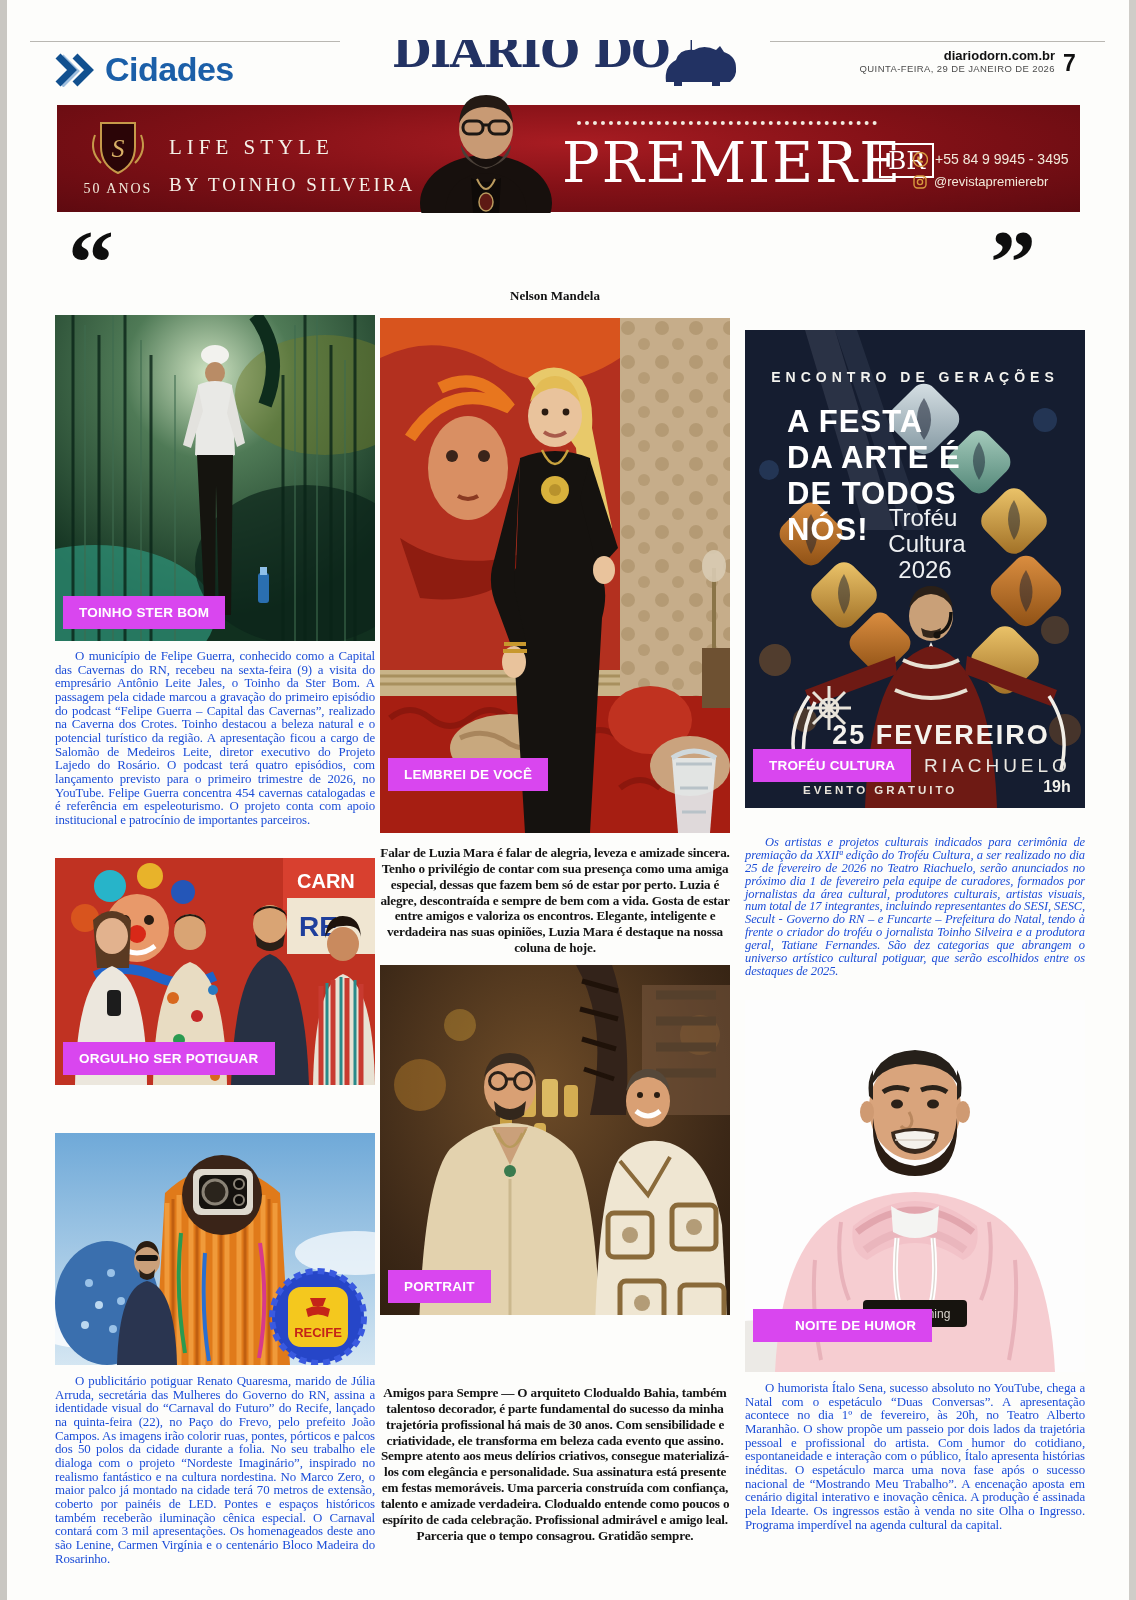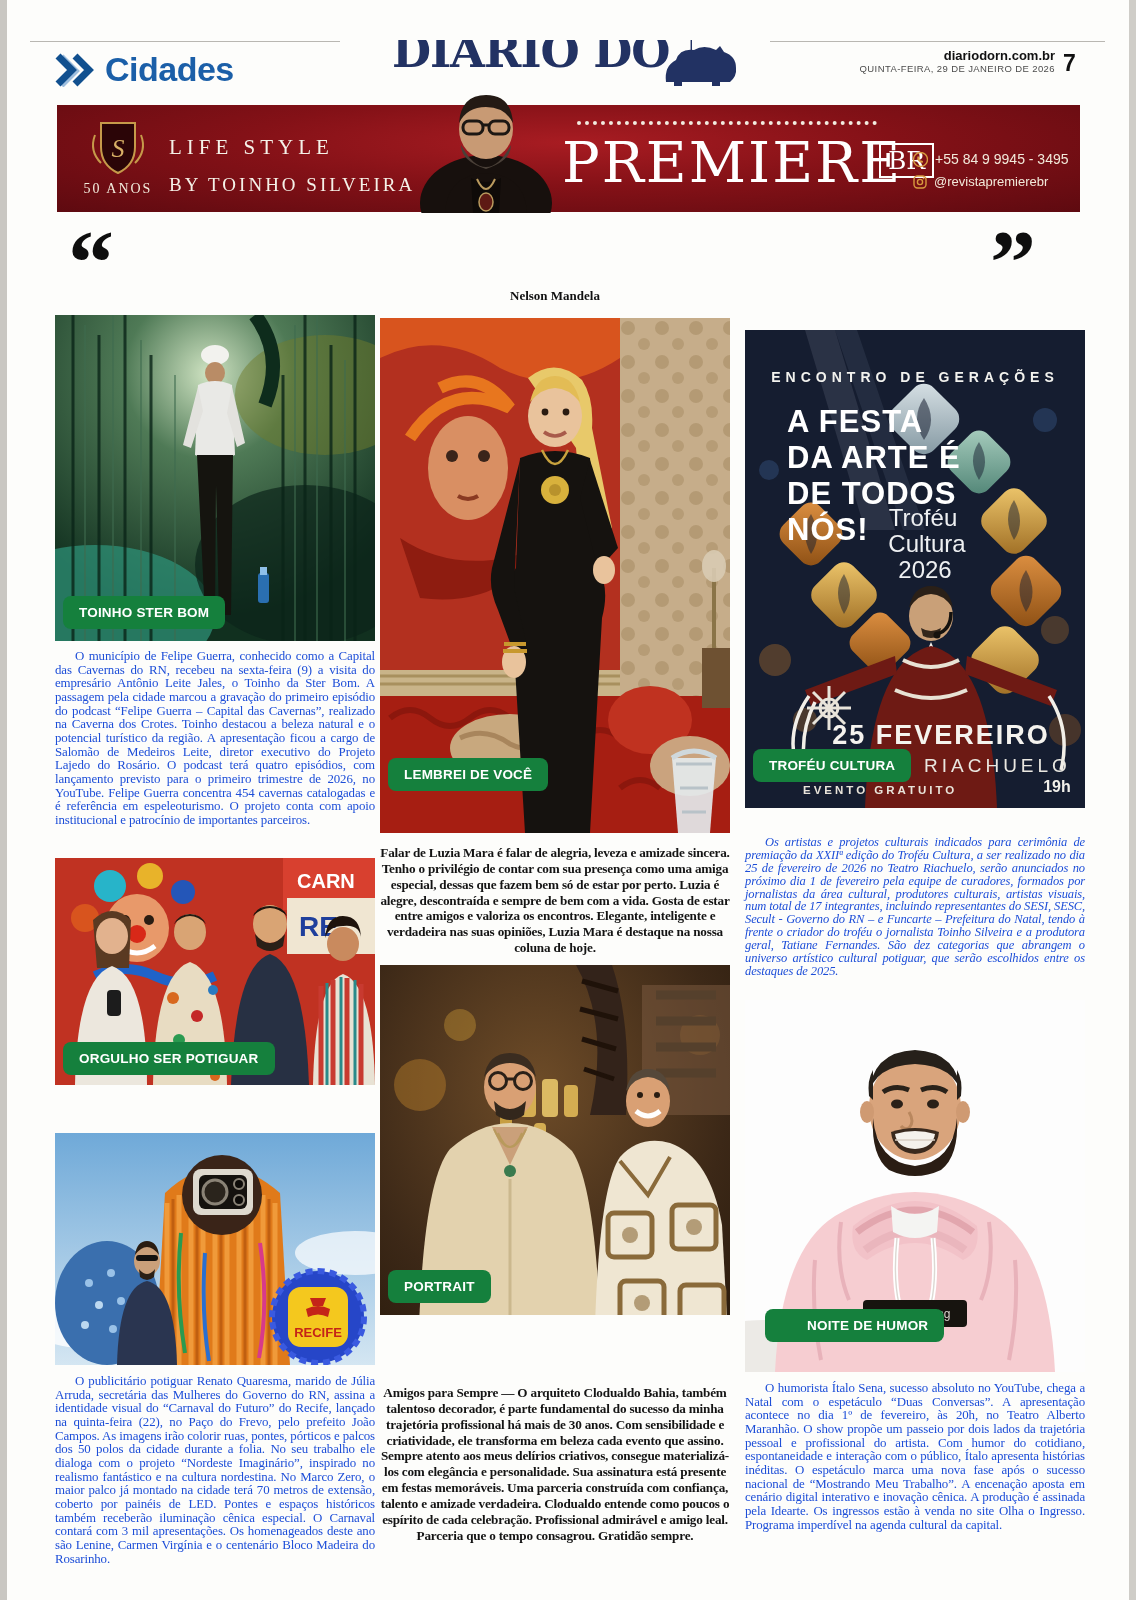--- a/index.html
+++ b/index.html
@@ -29,22 +29,22 @@
   
   .qmark{font-family:"Liberation Serif",serif;font-weight:bold;font-size:92px;line-height:60px;color:#0e0e0e;}
   .qtext{font-family:"Liberation Serif",serif;font-weight:bold;font-style:italic;font-size:29.5px;letter-spacing:-.6px;color:#0d0d0d;text-align:center;line-height:1.1;}
   .qauthor{font-family:"Liberation Serif",serif;font-weight:bold;font-size:13px;color:#111;text-align:center;}
   
   .article{font-family:"Liberation Serif",serif;font-size:12.9px;line-height:1.06;letter-spacing:-.12px;color:#1d4ed8;text-align:justify;}
   .article p{margin:0;text-indent:20px;}
   .article-sm{font-size:12.5px;line-height:1.03;font-style:italic;}
   .article-center{font-family:"Liberation Serif",serif;font-weight:bold;font-size:13.2px;line-height:1.2;letter-spacing:-.2px;color:#141414;text-align:center;}
   
-  .plabel{position:absolute;background:#15803d;color:#fff;font-family:"Liberation Sans",sans-serif;
-          font-weight:bold;font-size:13.5px;letter-spacing:.2px;padding:9px 16px;white-space:nowrap;border-radius:8px;}
+  .plabel{position:absolute;background:#d946ef;color:#fff;font-family:"Liberation Sans",sans-serif;
+          font-weight:bold;font-size:13.5px;letter-spacing:.2px;padding:9px 16px;white-space:nowrap;}
   .photo{position:absolute;overflow:hidden;}
   .photo svg{display:block;}
   .poster-label-sm{position:absolute;font-family:"Liberation Sans",sans-serif;font-weight:bold;color:#e9e4da;
                    font-size:11.5px;letter-spacing:3px;}
   .edge{position:absolute;top:0;bottom:0;width:7px;background:#c9c7c2;}
 </style>
 </head>
 <body>
 
 <div class="page">
@@ -501,19 +501,19 @@
       <path d="M164,112 q6,10 0,16 q-5,2 -8,-2" fill="none" stroke="#b9875e" stroke-width="3"></path>
 
       <path d="M128,118 Q132,162 170,166 Q208,162 212,118 Q214,156 196,170 Q170,182 144,170 Q126,156 128,118Z" fill="#2a1d14"></path>
       <path d="M146,132 Q170,124 194,132 Q192,152 170,154 Q148,152 146,132Z" fill="#3a2a1e"></path>
       <path d="M150,134 Q170,128 190,134 Q188,148 170,149 Q152,148 150,134Z" fill="#f5f2ec"></path>
       <path d="M150,140 H190" stroke="#d8cfc4" stroke-width="1.5"></path>
 
       <rect x="118" y="300" width="104" height="27" rx="4" fill="#17140f"></rect>
       <text x="170" y="318" text-anchor="middle" font-family="Liberation Sans,sans-serif" font-size="12" fill="#d8d4cc">Baw Clothing</text>
     </svg>
-    <div class="plabel" style="left:20px;bottom:30px;padding-left:42px;">NOITE DE HUMOR</div>
+    <div class="plabel" style="left:8px;bottom:30px;padding-left:42px;">NOITE DE HUMOR</div>
   </div>
 
   <div class="abs article" style="left:745px;top:1382px;width:340px;">
     <p>O humorista Ítalo Sena, sucesso absoluto no YouTube, chega a Natal com o espetáculo “Duas Conversas”. A apresentação acontece no dia 1º de fevereiro, às 20h, no Teatro Alberto Maranhão. O show propõe um passeio por dois lados da trajetória pessoal e profissional do artista. Com humor do cotidiano, espontaneidade e interação com o público, Ítalo apresenta histórias inéditas. O espetáculo marca uma nova fase após o sucesso nacional de “Mostrando Meu Trabalho”. A encenação aposta em cenário digital interativo e inovação cênica. A produção é assinada pela Idearte. Os ingressos estão à venda no site Olha o Ingresso. Programa imperdível na agenda cultural da capital.</p>
   </div>
 </div>
 
 </body></html>

